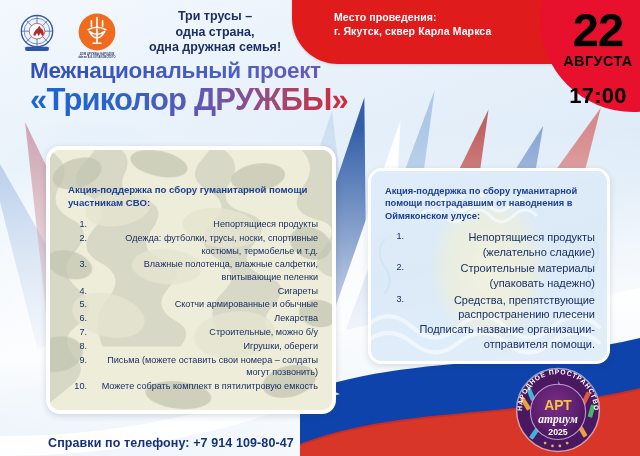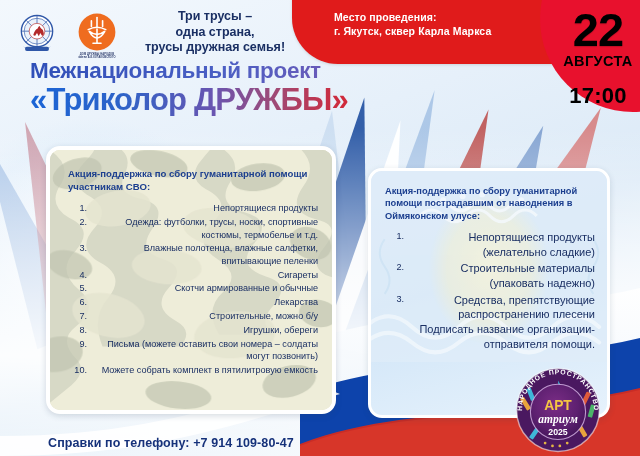--- a/index.html
+++ b/index.html
@@ -92,23 +92,23 @@
 
   
   .card{position:absolute;border-radius:14px;box-sizing:border-box;}
 
   .card-left{left:46px;top:146px;width:290px;height:268px;
     border:4px solid #ffffff;
     background-color:#e8e6cc;
     box-shadow:0 2px 6px rgba(40,60,90,.18);
     overflow:hidden;}
   .camo{position:absolute;inset:0;}
-  .card-left .inner{position:relative;padding:18px 14px 10px 18px;}
-
-  .card-right{left:368px;top:168px;width:242px;height:250px;
+  .card-left .inner{position:relative;padding:34px 14px 10px 18px;}
+
+  .card-right{left:368px;top:168px;width:242px;height:196px;
     border:3px solid #ffffff;
     background:linear-gradient(165deg,#dcebfa 0%,#cfe4f7 45%,#e6f2fc 100%);
     box-shadow:0 2px 6px rgba(40,60,90,.16);
     overflow:hidden;}
   .orn{position:absolute;inset:0;opacity:.75;}
   .card-right .inner{position:relative;padding:14px 12px 10px 14px;}
 
   .card-head{color:#1c3f8f;font-weight:bold;font-size:9.6px;line-height:1.32;margin-bottom:9px;}
   .card-right .card-head{font-size:9.3px;margin-bottom:8px;}
 
@@ -200,21 +200,21 @@
           <path d="M40 78 L60 78"></path>
         </g>
       </svg>
       <div class="logo-cap">ДОМ ДРУЖБЫ НАРОДОВ<br>имени А.Е.КУЛАКОВСКОГО</div>
     </div>
   </div>
 
   <div class="tagline no-select">
     <div>Три трусы –</div>
     <div>одна страна,</div>
-    <div>трусы дружная семья!</div>
+    <div>одна дружная семья!</div>
   </div>
 
   <div class="title-wrap no-select">
     <div class="title-1">Межнациональный проект</div>
     <div class="title-2">«Триколор ДРУЖБЫ»</div>
   </div>
 
   <div class="card card-left">
     <svg class="camo" viewBox="0 0 290 268" preserveAspectRatio="none">
       <rect width="290" height="268" fill="#e9e7cf"></rect>

